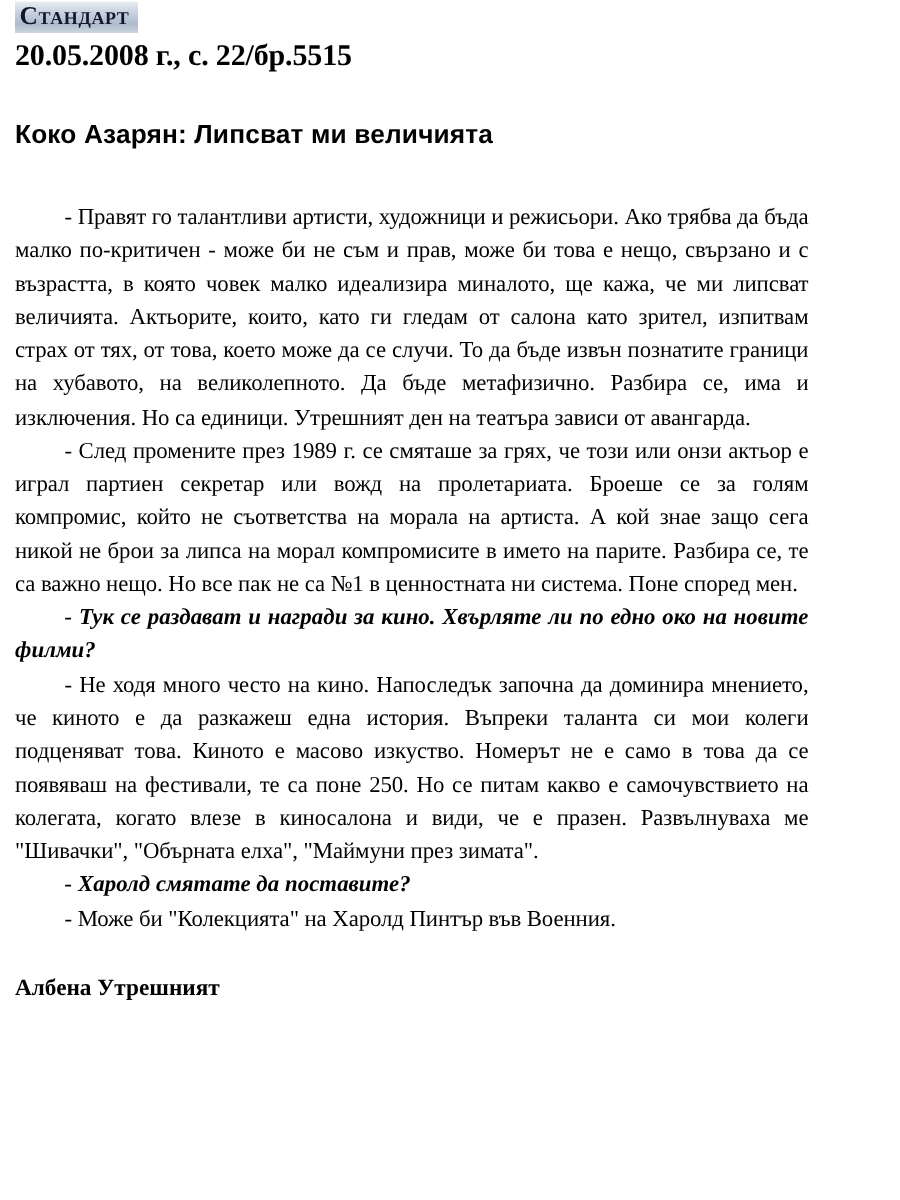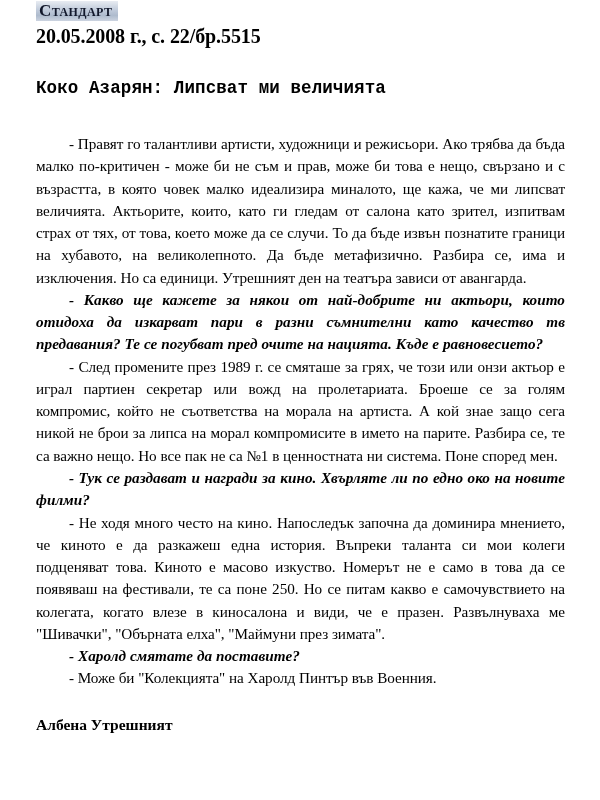--- a/index.html
+++ b/index.html
@@ -15,21 +15,20 @@
     font-family: "Liberation Serif", "DejaVu Serif", serif;
     color: #000000;
     -webkit-font-smoothing: antialiased;
   }
   .page {
     width: 551px;
     height: 800px;
     box-sizing: border-box;
     padding: 0 12px 0 10px;
     position: relative;
-    margin-left: 26px;
   }
 
   
   .masthead-wrap {
     padding-top: 1px;
   }
   .masthead {
     display: inline-block;
     background: linear-gradient(180deg, #e8ecf2 0%, #c3cddc 42%, #aebbcd 72%, #ccd4e0 100%);
     padding: 1px 6px 2px 3px;
@@ -51,21 +50,21 @@
     font-weight: 700;
     font-size: 20px;
     letter-spacing: -0.1px;
     margin-top: 4px;
     margin-bottom: 0;
     line-height: 1.15;
   }
 
   
   .headline {
-    font-family: Liberation Mono, monospace;
+    font-family: Liberation Sans, sans-serif;
     font-weight: 700;
     font-size: 17.5px;
     line-height: 1.2;
     margin: 30px 0 0 0;
     letter-spacing: 0.1px;
   }
 
   
   .article {
     margin-top: 34px;
@@ -108,21 +107,20 @@
       <span class="masthead-text">Стандарт</span>
     </div>
   </div>
 
   <div class="dateline">20.05.2008 г., с. 22/бр.5515</div>
 
   <h1 class="headline">Коко Азарян: Липсват ми величията</h1>
 
   <div class="article">
       <p class="para">- Правят го талантливи артисти, художници и режисьори. Ако трябва да бъда малко по-критичен - може би не съм и прав, може би това е нещо, свързано и с възрастта, в която човек малко идеализира миналото, ще кажа, че ми липсват величията. Актьорите, които, като ги гледам от салона като зрител, изпитвам страх от тях, от това, което може да се случи. То да бъде извън познатите граници на хубавото, на великолепното. Да бъде метафизично. Разбира се, има и изключения. Но са единици. Утрешният ден на театъра зависи от авангарда.</p>
-      <p class="para question">- Какво ще кажете за някои от най-добрите ни актьори, които отидоха да изкарват пари в разни съмнителни като качество тв предавания? Те се погубват пред очите на нацията. Къде е равновесието?</p>
       <p class="para">- След промените през 1989 г. се смяташе за грях, че този или онзи актьор е играл партиен секретар или вожд на пролетариата. Броеше се за голям компромис, който не съответства на морала на артиста. А кой знае защо сега никой не брои за липса на морал компромисите в името на парите. Разбира се, те са важно нещо. Но все пак не са №1 в ценностната ни система. Поне според мен.</p>
       <p class="para question">- Тук се раздават и награди за кино. Хвърляте ли по едно око на новите филми?</p>
       <p class="para">- Не ходя много често на кино. Напоследък започна да доминира мнението, че киното е да разкажеш една история. Въпреки таланта си мои колеги подценяват това. Киното е масово изкуство. Номерът не е само в това да се появяваш на фестивали, те са поне 250. Но се питам какво е самочувствието на колегата, когато влезе в киносалона и види, че е празен. Развълнуваха ме "Шивачки", "Обърната елха", "Маймуни през зимата".</p>
       <p class="para question short">- Харолд смятате да поставите?</p>
       <p class="para short">- Може би "Колекцията" на Харолд Пинтър във Военния.</p>
     </div>
 
   <div class="signature">Албена Утрешният</div>
 
 </div>

